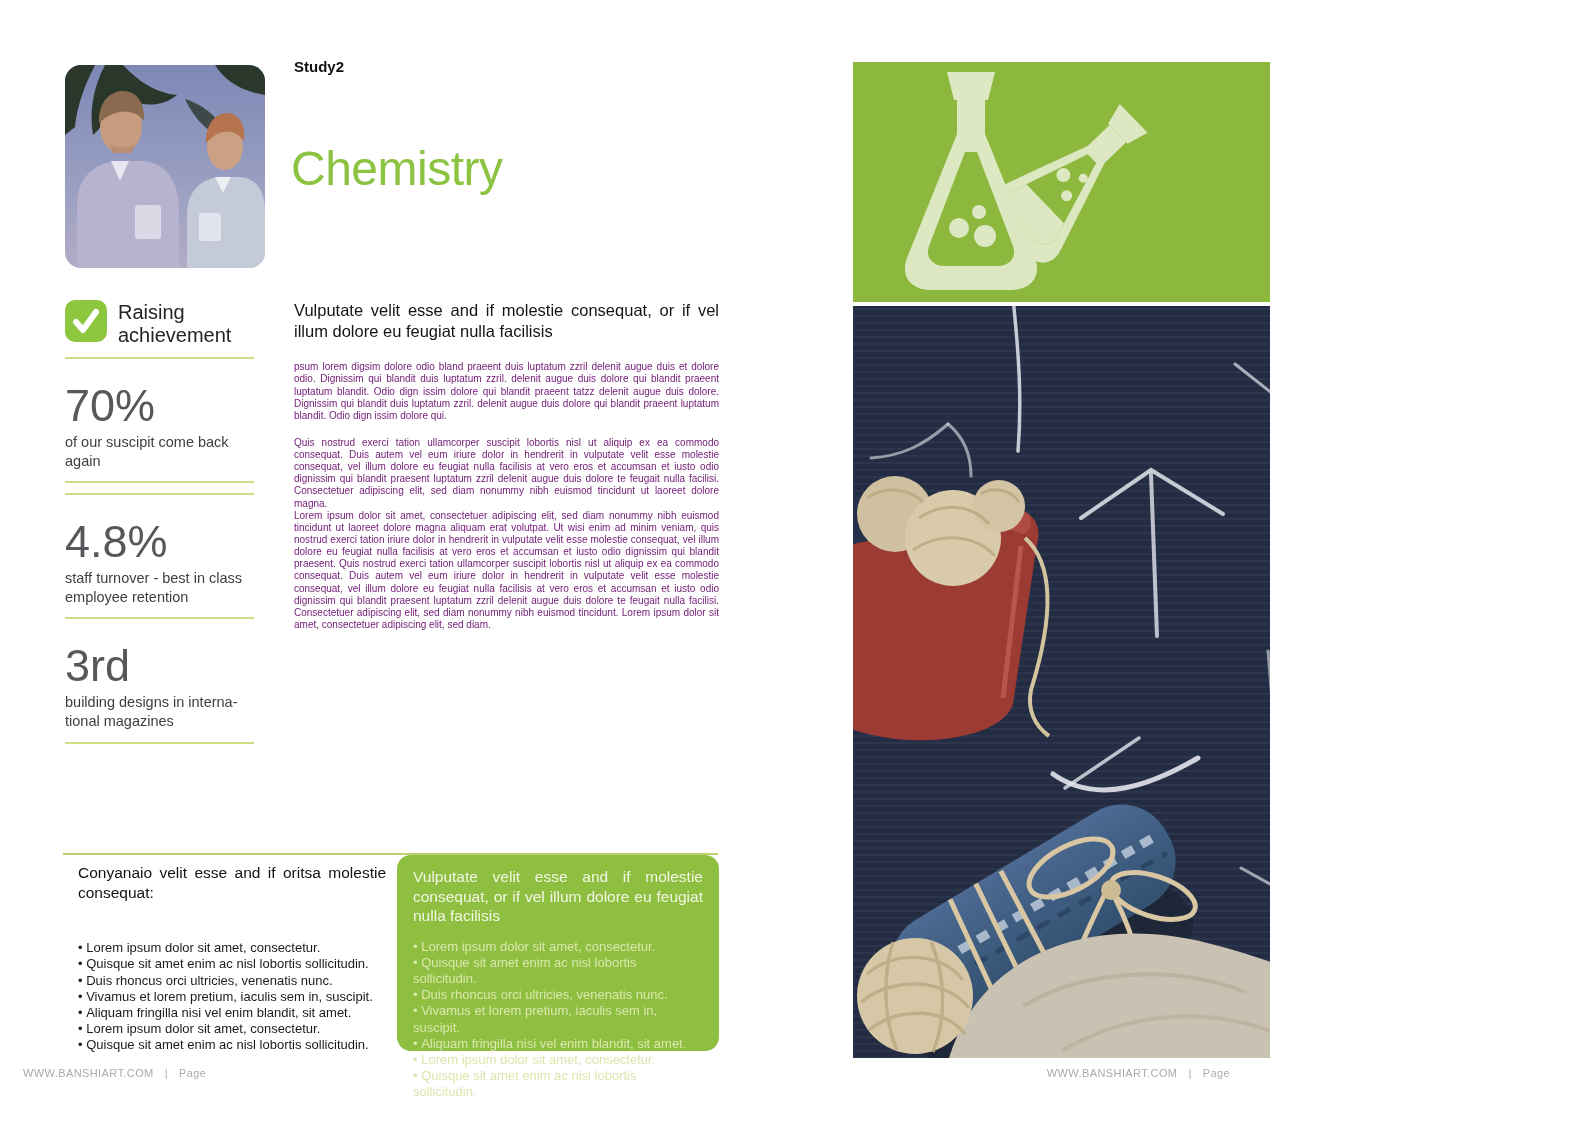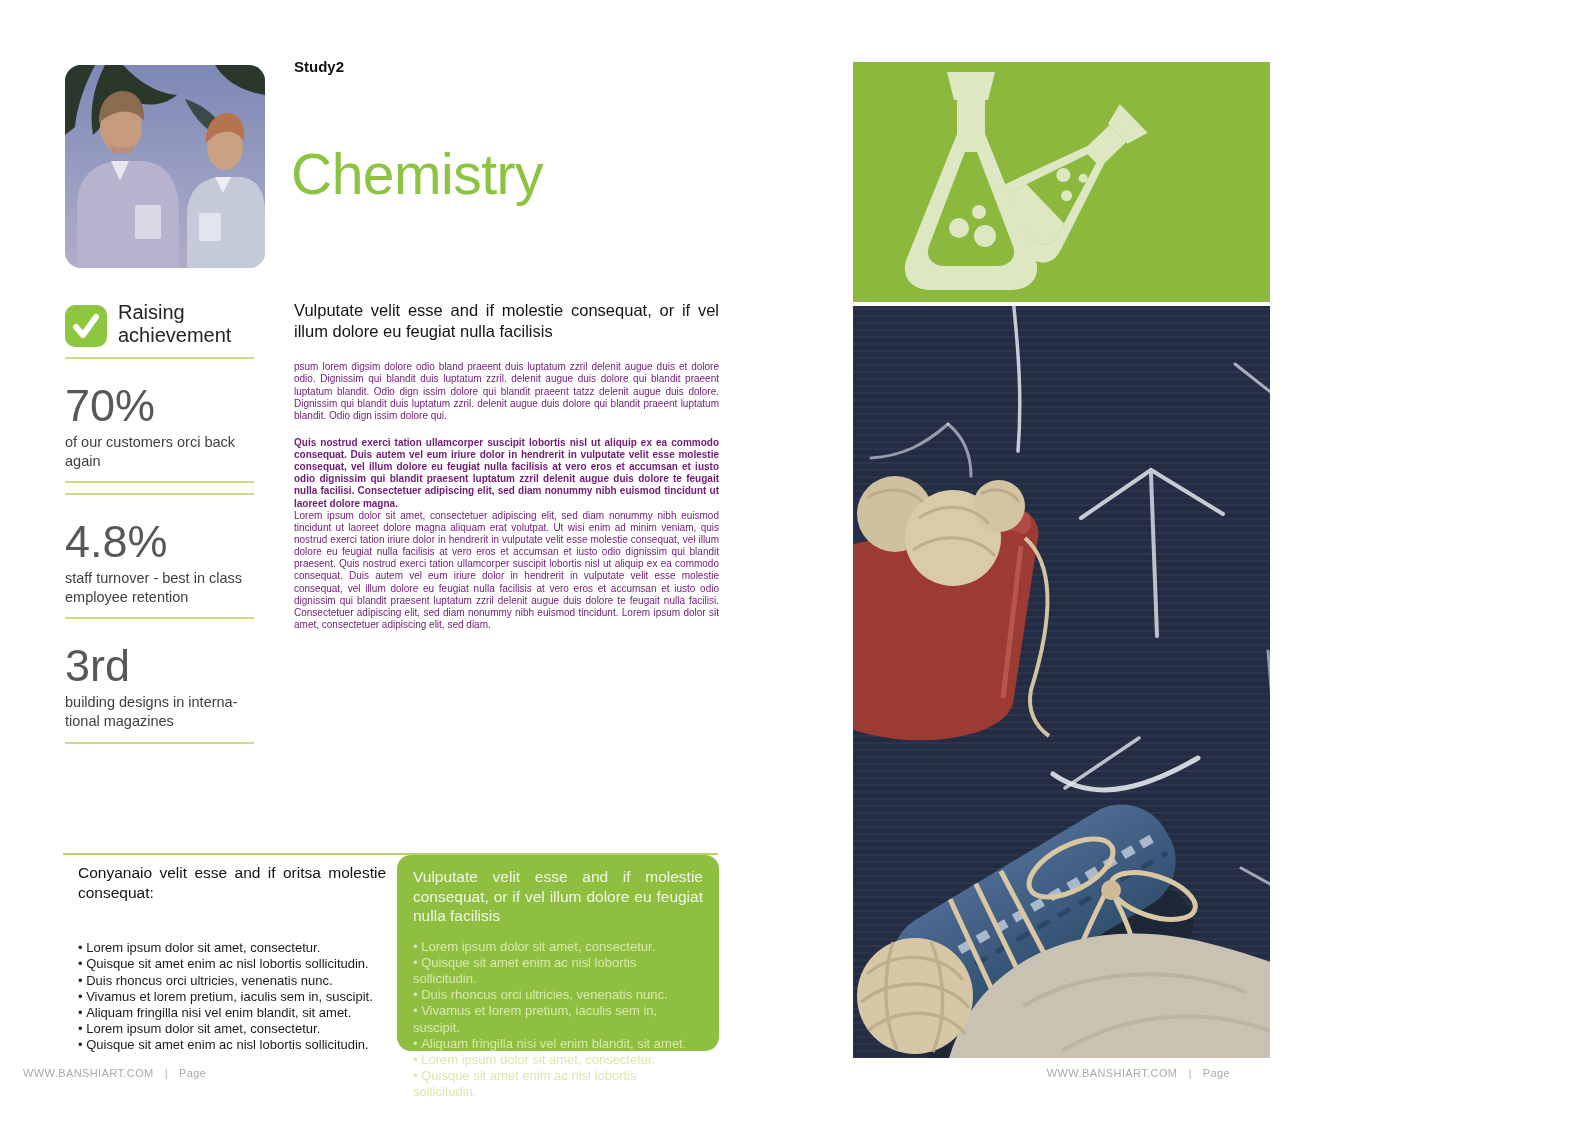--- a/index.html
+++ b/index.html
@@ -4,36 +4,36 @@
 <style>
   * { margin:0; padding:0; box-sizing:border-box; }
   html,body { background:#ffffff; }
   body { font-family:"Liberation Sans", sans-serif; color:#1c1c1c; }
   .spread { position:relative; width:1270px; height:1123px; background:#fff; overflow:hidden; }
 
   
   .photo-left { position:absolute; left:65px; top:65px; width:200px; height:203px;
     border-radius:16px; overflow:hidden; }
   .kicker { position:absolute; left:294px; top:58px; font-size:15px; font-weight:700; color:#111; }
-  .page-title { position:absolute; left:291px; top:141px; font-size:57px; font-weight:400;
+  .page-title { position:absolute; left:291px; top:141px; font-size:48px; font-weight:400;
     color:#8cc341; letter-spacing:-0.5px; }
 
   .stats { position:absolute; left:65px; top:300px; width:189px; }
-  .stats-head { display:flex; gap:11px; align-items:flex-end; }
+  .stats-head { display:flex; gap:11px; align-items:flex-start; }
   .check-badge { width:42px; height:42px; border-radius:10px; background:#8dc63f; flex:0 0 auto;
     display:flex; align-items:center; justify-content:center; }
   .stats-head-label { font-size:20px; line-height:1.16; color:#242424; padding-top:1px; }
   .stat-rule { border:none; border-top:2px solid #ccdd85; margin-top:10px; }
   .stat-value { font-size:45px; line-height:1.04; color:#57585b; margin-top:24px; }
   .stat-caption { font-size:14.5px; line-height:1.32; color:#3e3e40; margin-top:3px; }
 
   .body-col { position:absolute; left:294px; top:300px; width:425px; }
   .intro { font-size:16.5px; line-height:1.28; text-align:justify; color:#141414; margin-bottom:19px; }
   .bp { font-size:10px; line-height:1.215; text-align:justify; color:#701a75; }
-  .bp.gap { margin-top:15px;font-weight:bold; }
+  .bp.gap { margin-top:15px; }
 
   .bottom-rule { position:absolute; left:63px; top:853px; width:655px; height:2px; background:#bdd06d; }
   .bottom-left { position:absolute; left:78px; top:863px; width:308px; }
   .bl-heading { font-size:15.5px; line-height:1.3; text-align:justify; color:#121212; }
   ul.bullets { list-style:none; }
   .bottom-left ul.bullets { margin-top:37px; font-size:13px; line-height:1.24; color:#1b1b1b; }
   ul.bullets li::before { content:"\2022\00a0"; }
 
   .green-box { position:absolute; left:397px; top:855px; width:322px; height:196px;
     background:#8ebf41; border-radius:14px; padding:12px 16px; }
@@ -97,21 +97,21 @@
       <span class="check-badge">
         <svg width="42" height="42" viewBox="0 0 42 42">
           <polyline points="11,22 18,30 31,12" fill="none" stroke="#ffffff" stroke-width="6" stroke-linecap="round" stroke-linejoin="round"></polyline>
         </svg>
       </span>
       <span class="stats-head-label">Raising achievement</span>
     </div>
     <hr class="stat-rule">
 
     <div class="stat-value">70%</div>
-    <div class="stat-caption">of our customers orci back again</div>
+    <div class="stat-caption">of our suscipit come back again</div>
     <hr class="stat-rule">
 
     <hr class="stat-rule">
 
     <div class="stat-value">4.8%</div>
     <div class="stat-caption">staff turnover - best in class employee retention</div>
     <hr class="stat-rule">
 
     <div class="stat-value">3rd</div>
     <div class="stat-caption">building designs in interna-tional magazines</div>

